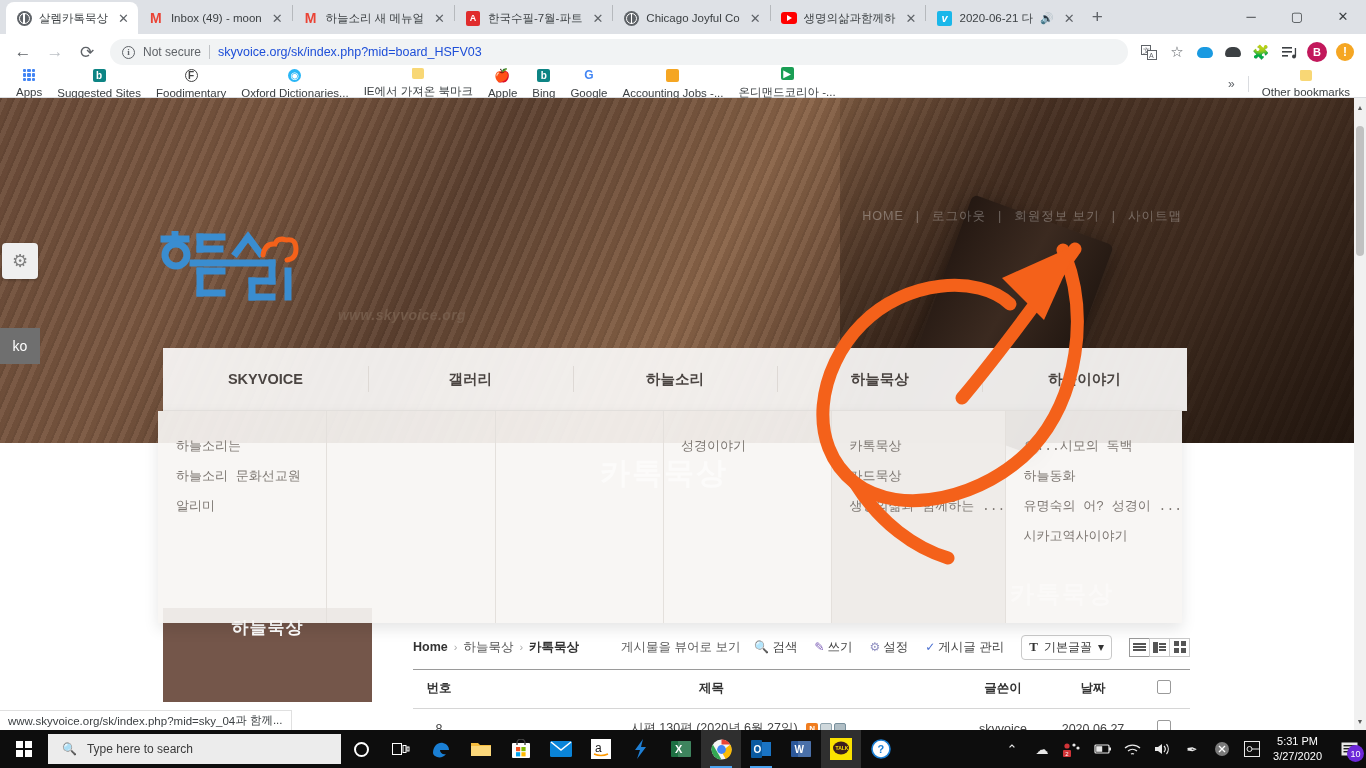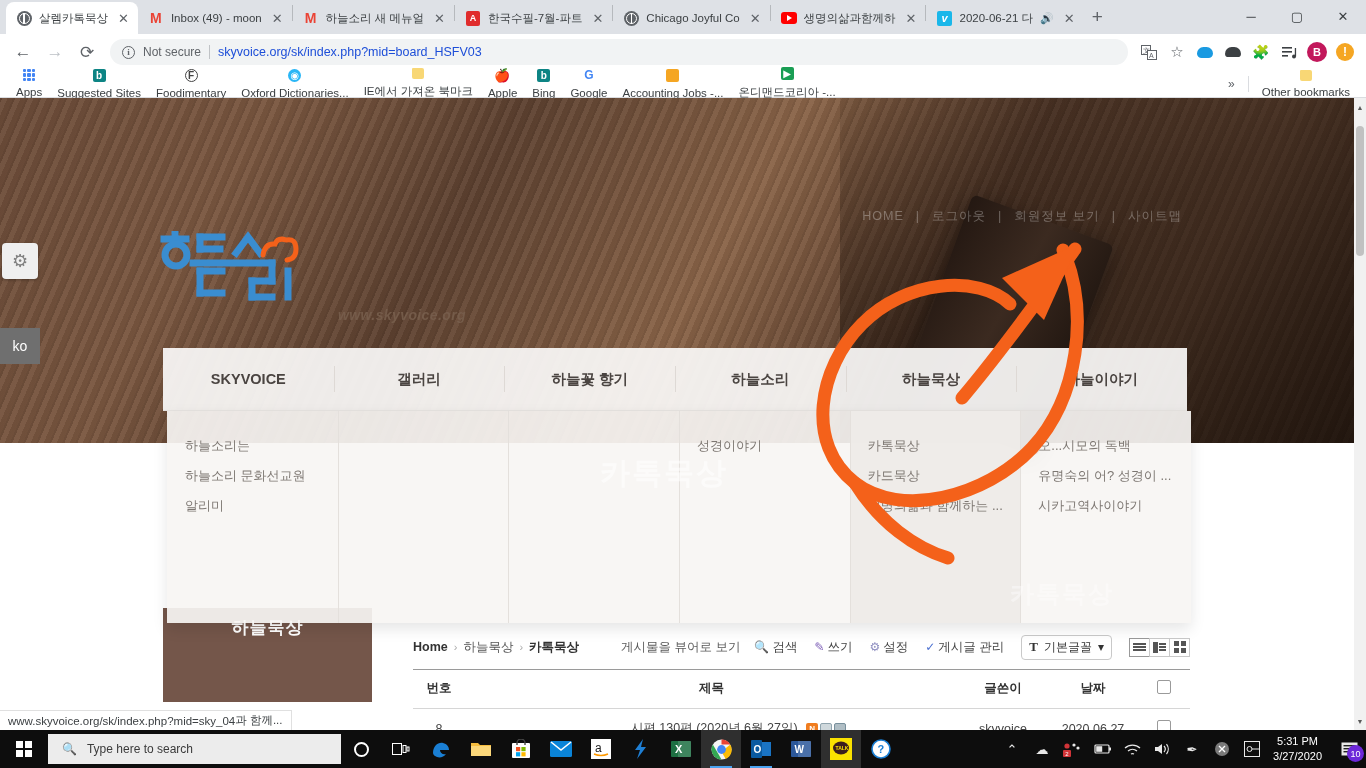--- a/index.html
+++ b/index.html
@@ -126,23 +126,24 @@
   .mainnav .nv {
     flex:1; display:flex; align-items:center; justify-content:center;
     font-size:14.5px; color:#4a4441; font-weight:600; position:relative;
   }
   .mainnav .nv + .nv:before {
     content:""; position:absolute; left:0; top:18px; bottom:18px; width:1px; background:#ded9d5;
   }
 
   
   .dropdown {
-    position:absolute; left:167px; top:313px; width:1024px; height:212px;
+    position:absolute; left:158px; top:313px; width:1024px; height:212px;
     background:rgba(247,245,243,0.92); display:flex; z-index:20;
     box-shadow:0 6px 14px rgba(0,0,0,0.10);
+    font-family:Liberation Mono, monospace;
   }
   .dd-col { flex:1; padding:20px 0 0 0; position:relative; }
   .dd-col + .dd-col:before { content:""; position:absolute; left:0; top:0; bottom:0; width:1px; background:#e4e0dc; }
   .dd-col.active { background:rgba(238,235,232,0.95); }
   .dd-item {
     font-size:13px; color:#7d7772; padding:6px 0 6px 18px; white-space:nowrap;
     overflow:hidden; text-overflow:ellipsis;
   }
   .watermark {
     position:absolute; left:600px; top:355px; font-size:30px; font-weight:700;
@@ -474,21 +475,20 @@
     <div class="topnav">
       <span>HOME</span><span>|</span><span>로그아웃</span><span>|</span><span>회원정보 보기</span><span>|</span><span>사이트맵</span>
     </div>
 
     <div class="gear-widget">⚙</div>
     <div class="ko-widget">ko</div>
 
     <div class="mainnav">
       <div class="nv">SKYVOICE</div>
       <div class="nv">갤러리</div>
-      <div class="nv">하늘꽃 향기</div>
       <div class="nv">하늘소리</div>
       <div class="nv">하늘묵상</div>
       <div class="nv">하늘이야기</div>
     </div>
 
     <div class="dropdown">
       <div class="dd-col">
         <div class="dd-item">하늘소리는</div>
         <div class="dd-item">하늘소리 문화선교원</div>
         <div class="dd-item">알리미</div>
@@ -498,20 +498,21 @@
       <div class="dd-col">
         <div class="dd-item">성경이야기</div>
       </div>
       <div class="dd-col active">
         <div class="dd-item">카톡묵상</div>
         <div class="dd-item">카드묵상</div>
         <div class="dd-item">생명의삶과 함께하는 ...</div>
       </div>
       <div class="dd-col">
         <div class="dd-item">오...시모의 독백</div>
+        <div class="dd-item">하늘동화</div>
         <div class="dd-item">유명숙의 어? 성경이 ...</div>
         <div class="dd-item">시카고역사이야기</div>
       </div>
     </div>
 
     <div class="watermark">카톡묵상</div>
     <div class="watermark2">카톡묵상</div>
 
     <div class="board-wrap">
 

